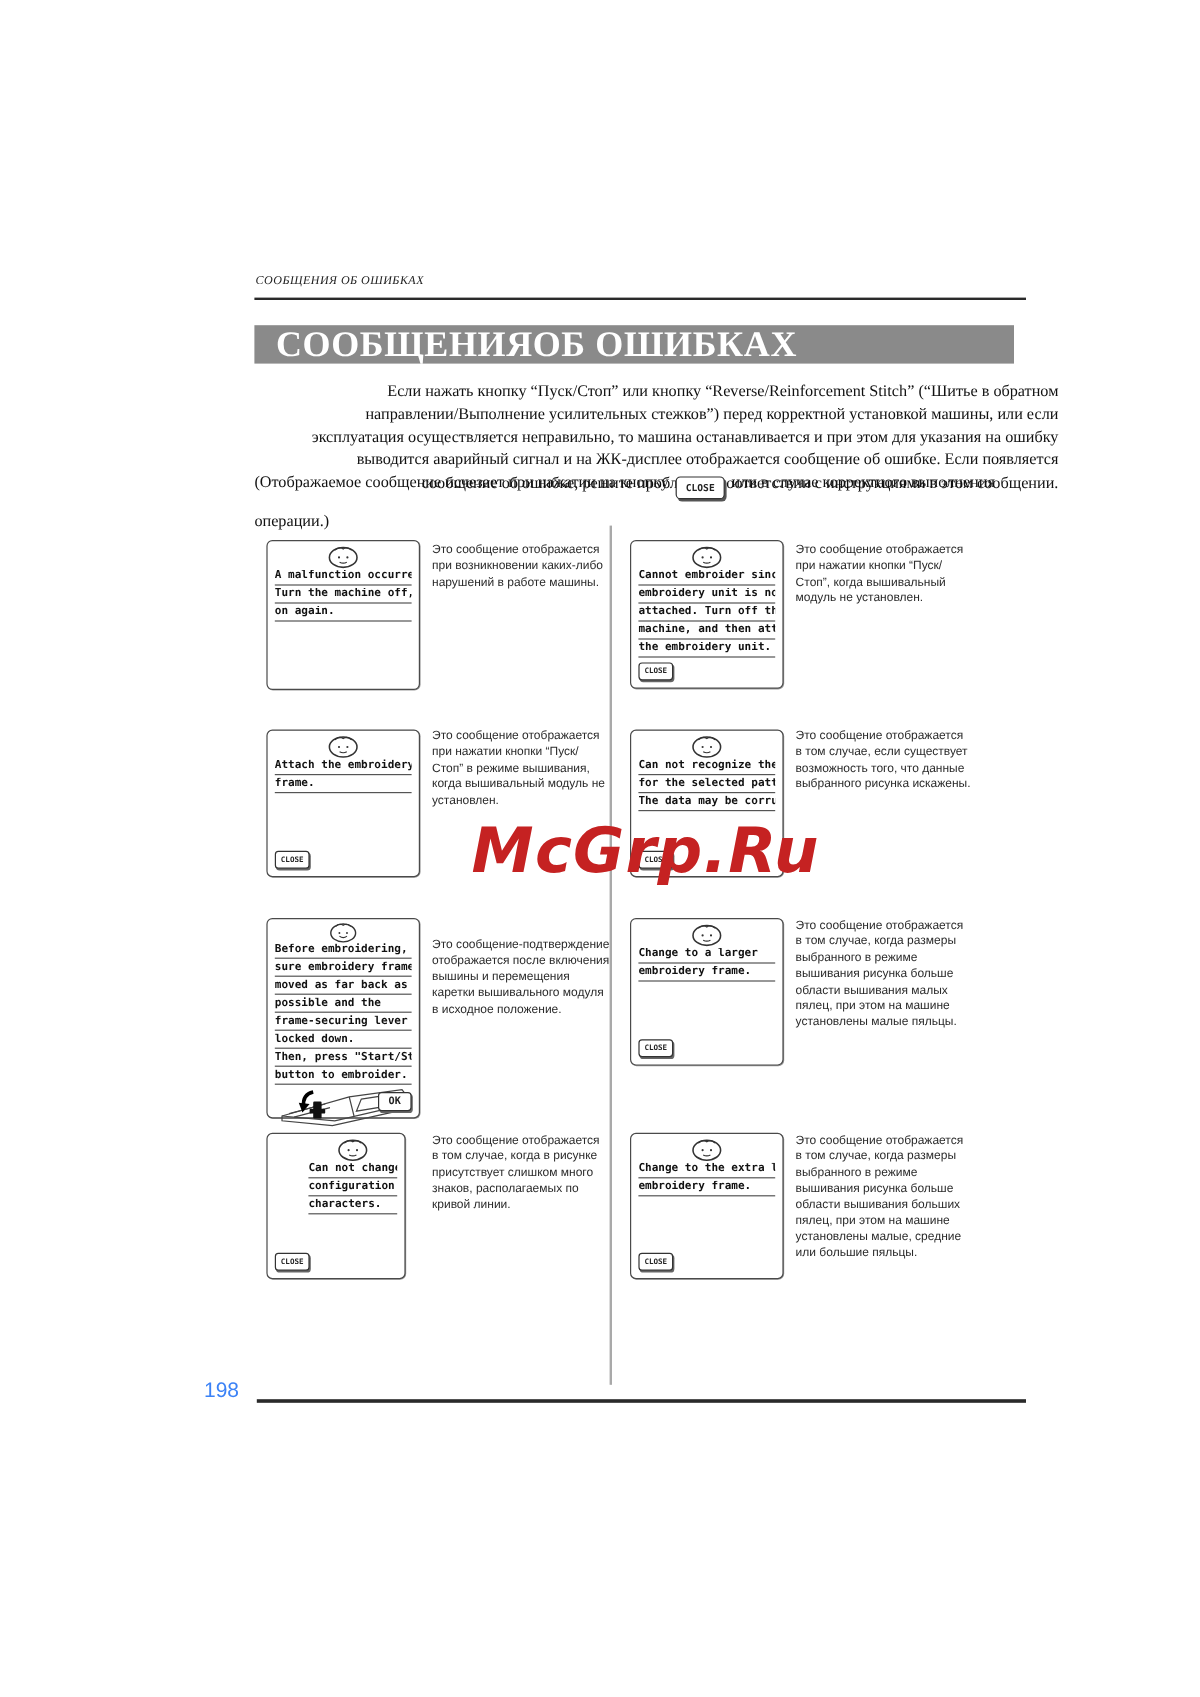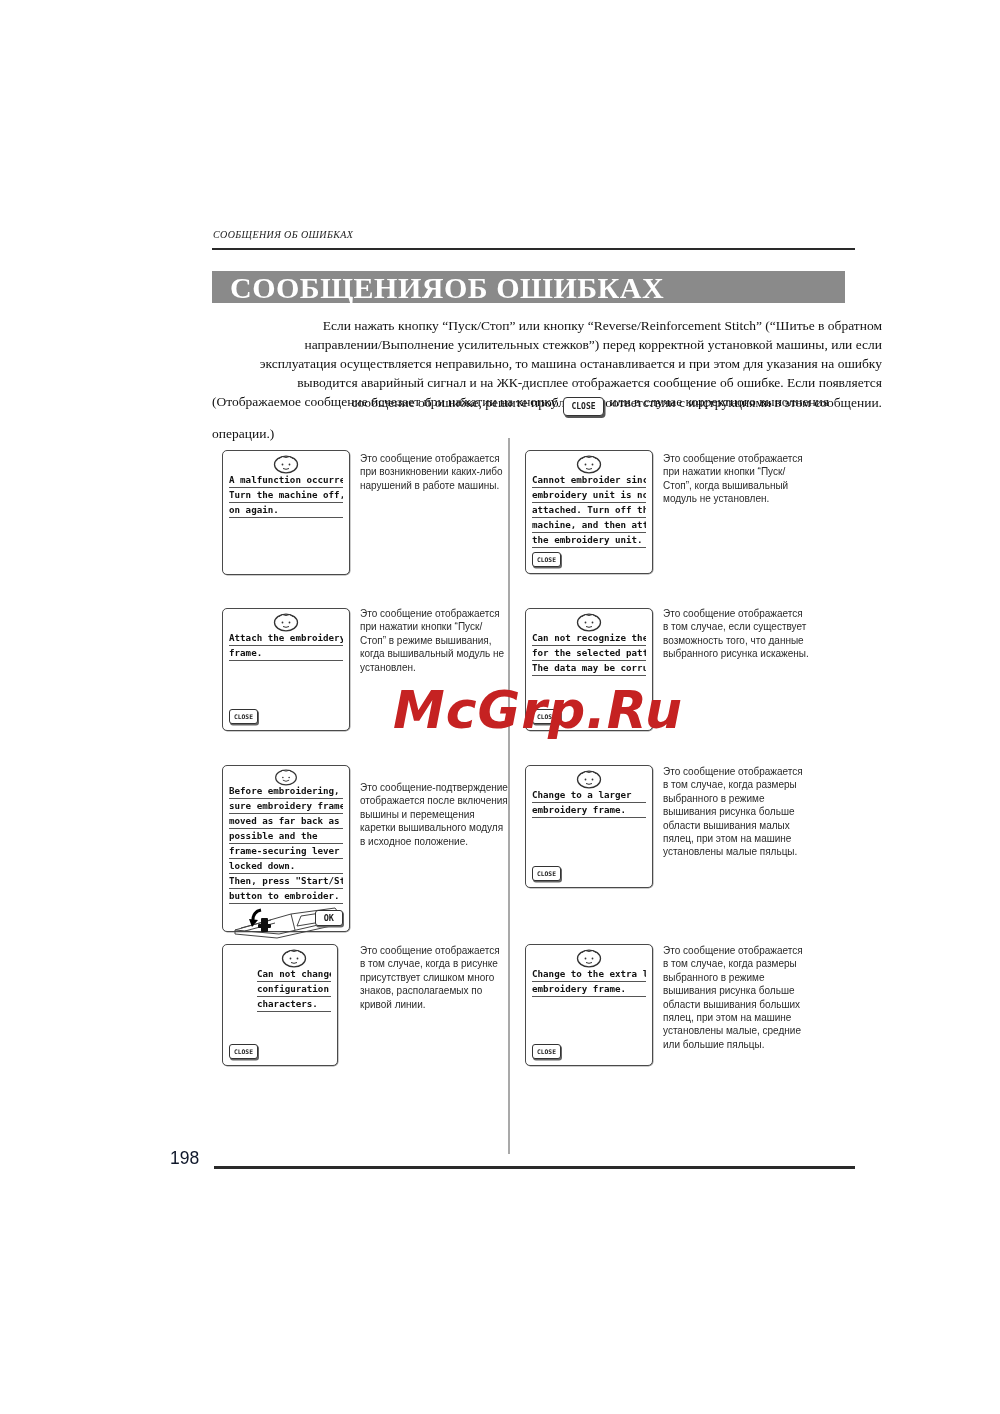--- a/index.html
+++ b/index.html
@@ -39,21 +39,21 @@
   .btn-ok{right:6px;bottom:5px;font-size:8.5px;padding:2px 8px;}
   .illus{display:block;margin:1px auto 0 auto;}
 
   .desc{position:absolute;font-family:"Liberation Sans",sans-serif;font-size:10px;
         line-height:1.34;color:#2b2b2b;white-space:pre-line;}
 
   .watermark{position:absolute;left:393px;top:680px;z-index:20;
         font-family:"DejaVu Sans",sans-serif;font-style:italic;font-weight:bold;
         font-size:52px;letter-spacing:1px;}
 
-  .page-number{position:absolute;left:170px;top:1148px;font-size:17.5px;color:#0f172a;
+  .page-number{position:absolute;left:170px;top:1148px;font-size:17.5px;color:#3b82f6;
         font-family:"Liberation Sans",sans-serif;}
   .bottom-rule{position:absolute;left:214px;top:1166px;width:641px;height:2.5px;background:#2a2a2a;}
 </style>
 </head>
 <body>
 
 <div class="page">
 
   <div class="running-head">СООБЩЕНИЯ ОБ ОШИБКАХ</div>
   <div class="head-rule"></div>

